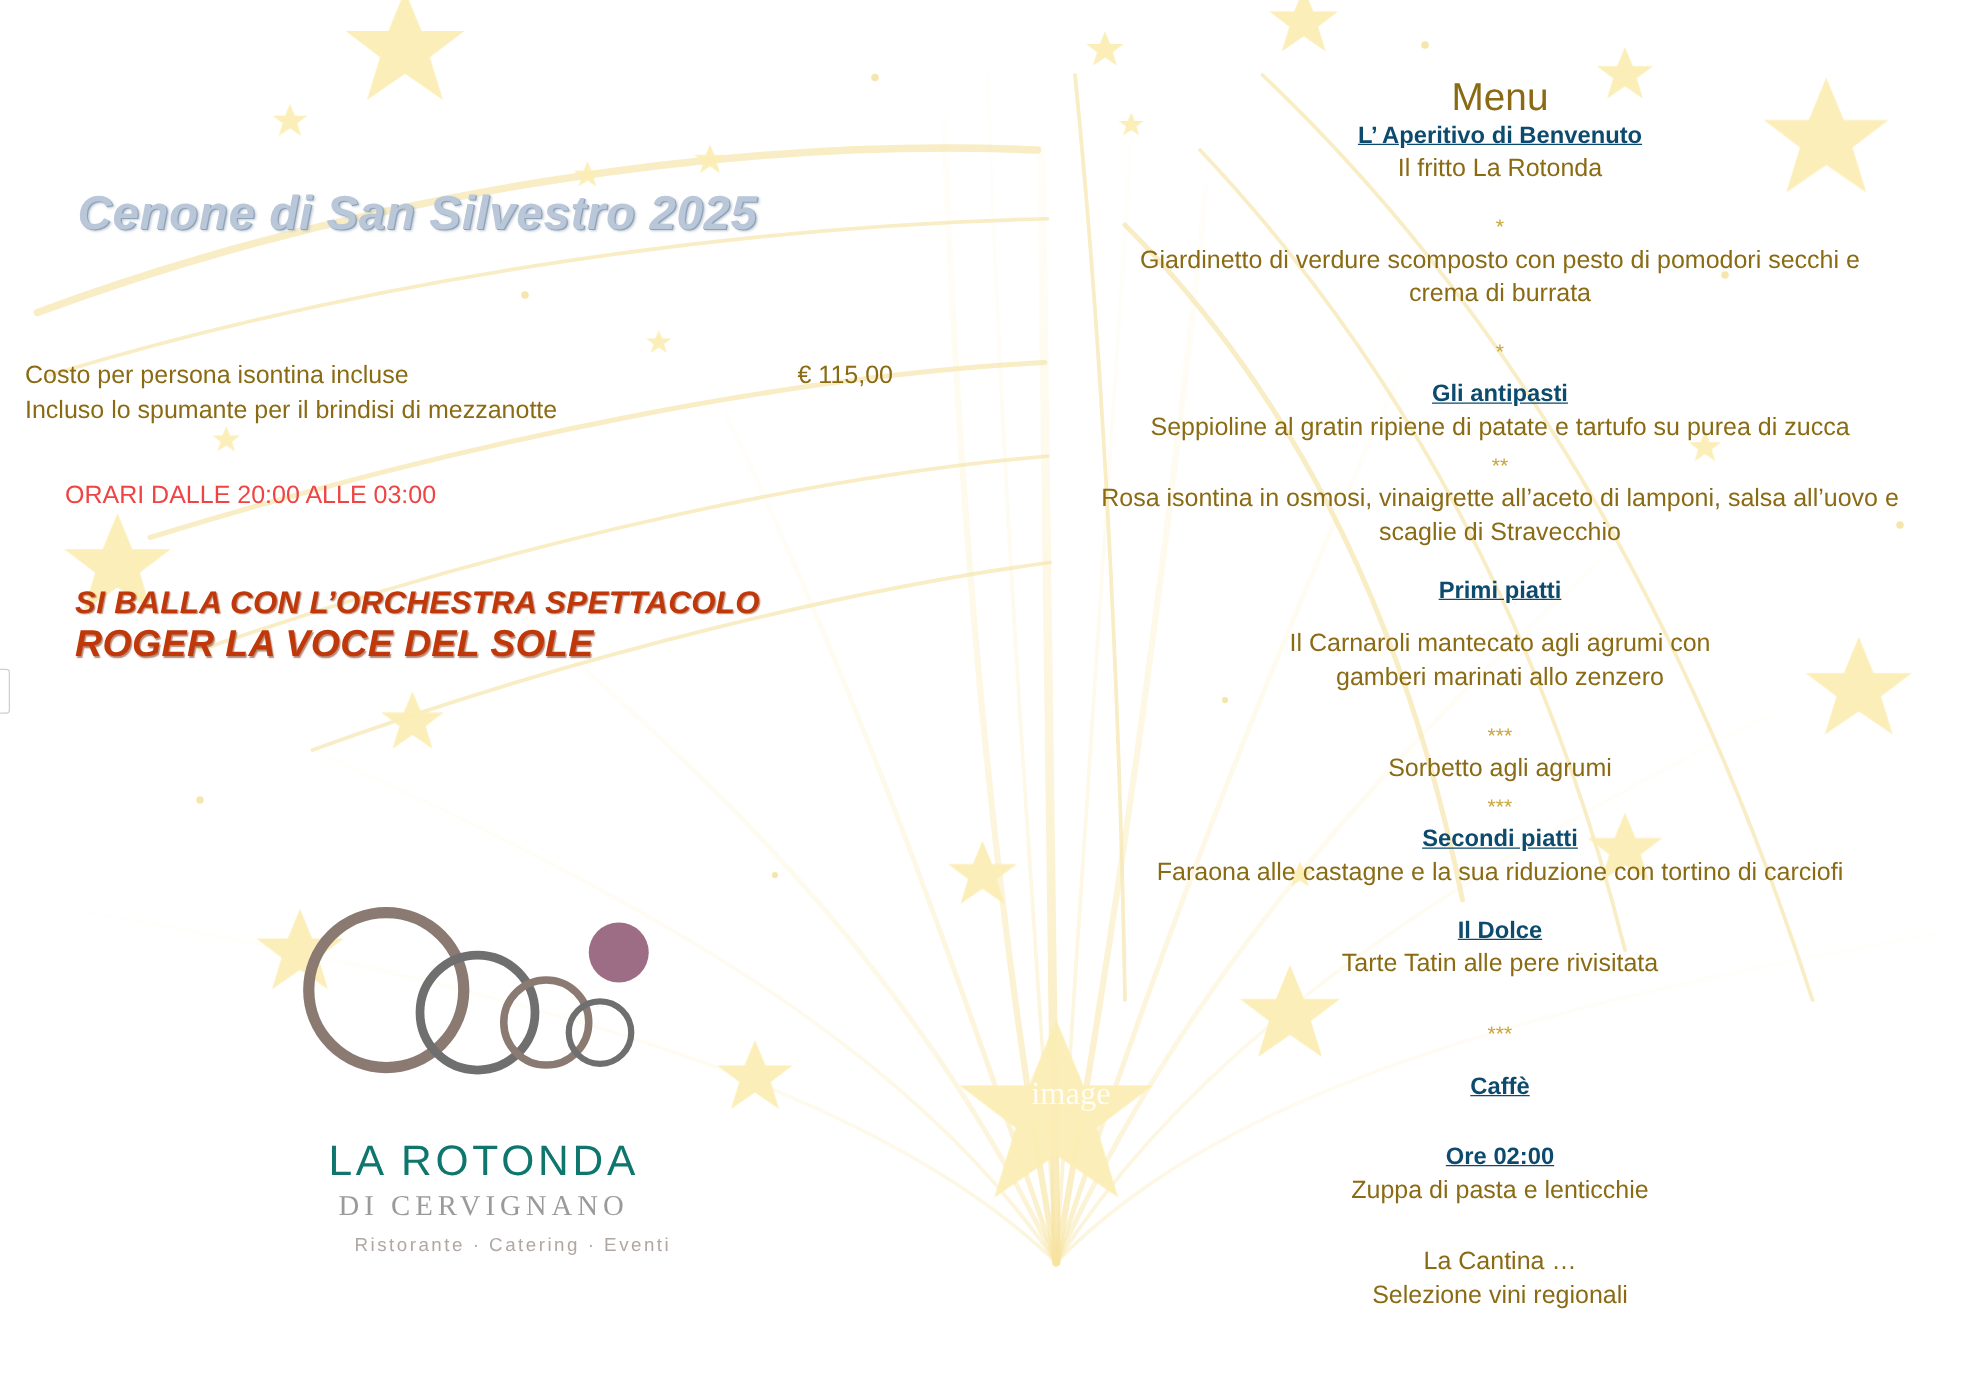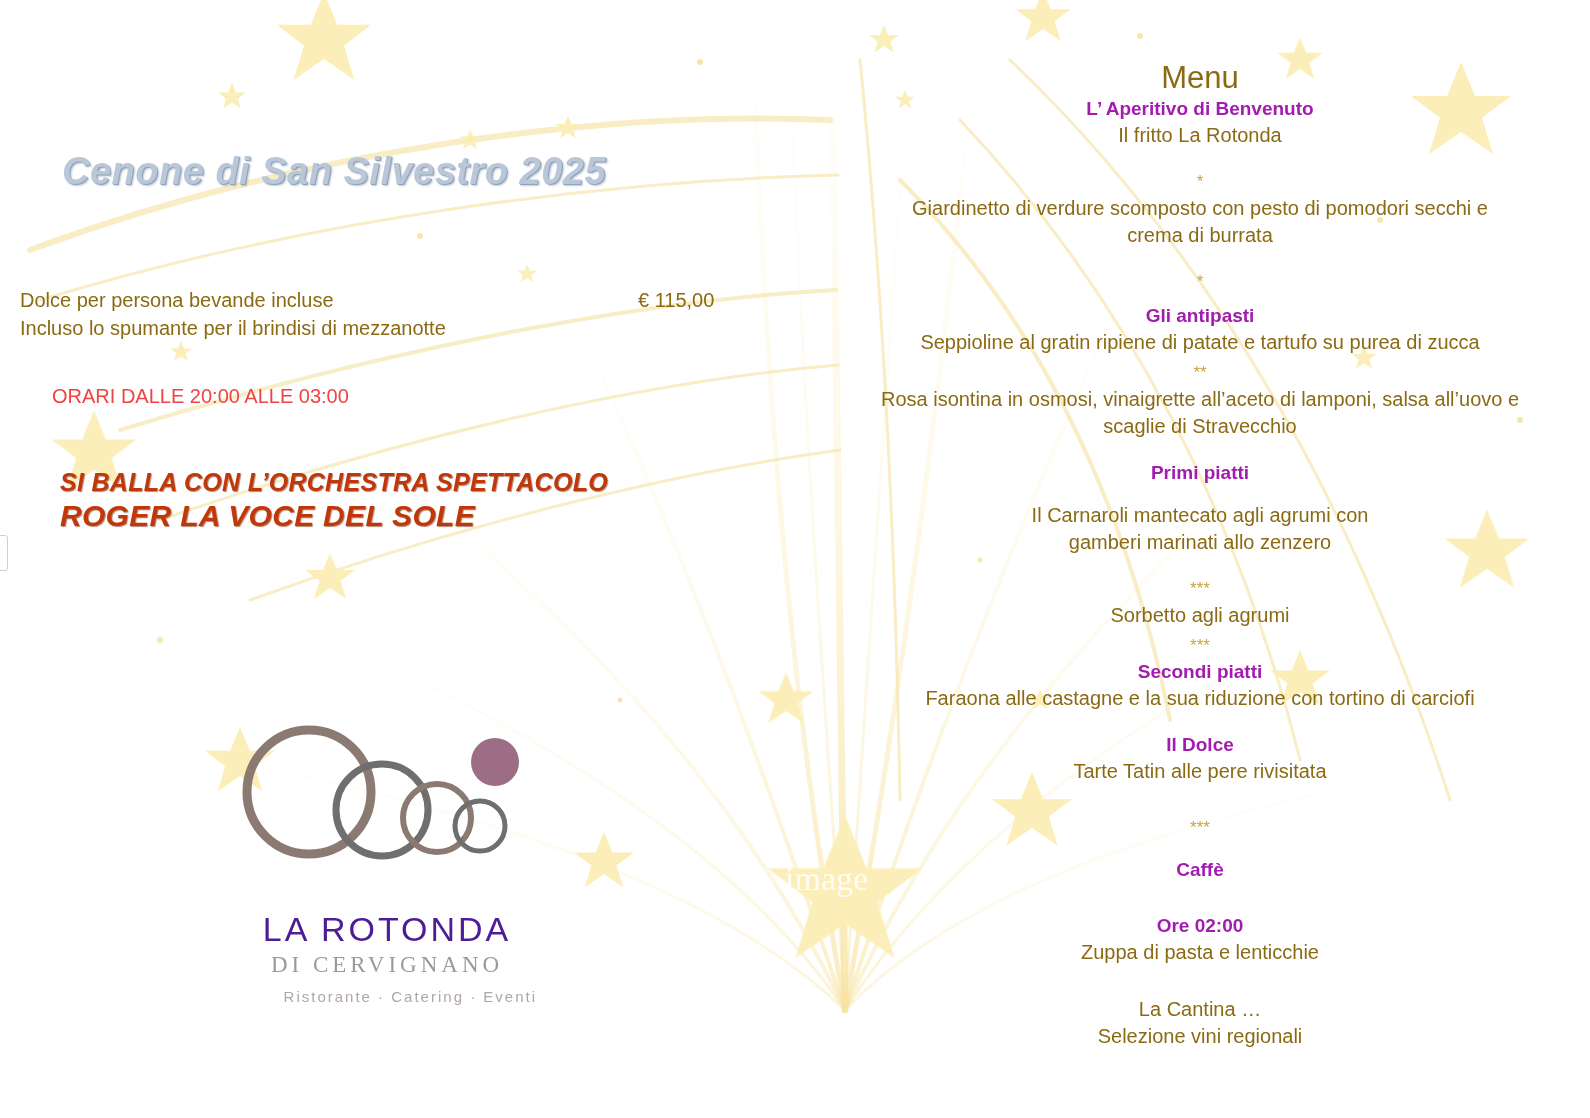--- a/index.html
+++ b/index.html
@@ -85,21 +85,21 @@
     position: absolute;
     left: 237px; top: 700px;
     width: 300px; height: 320px;
   }
   .logo-rings { position: absolute; left: 0; top: 0; }
   .logo-name {
     position: absolute;
     left: 0; top: 210px;
     width: 300px;
     text-align: center;
-    color: #4c1d95;
+    color: #0f766e;
     font-size: 34px;
     letter-spacing: 3px;
     font-weight: 300;
   }
   .logo-sub {
     position: absolute;
     left: 0; top: 252px;
     width: 300px;
     text-align: center;
     color: #9a9a9a;
@@ -126,22 +126,23 @@
     color: #8a6a13;
   }
   .menu-title {
     font-size: 31px;
     color: #8a6a13;
   }
   .sec { margin: 0 0 4px 0; }
   .sec-head {
     font-size: 19px;
     font-weight: bold;
-    color: #a21caf;
+    color: #0c4a6e;
     line-height: 26px;
+    text-decoration: underline;
   }
   .sec-line {
     font-size: 20px;
     color: #8a6a13;
     line-height: 27px;
   }
   .sep {
     font-size: 17px;
     color: #c9a63e;
     line-height: 26px;
@@ -154,22 +155,22 @@
   .edge-tab {
     position: absolute;
     left: -4px; top: 535px;
     width: 12px; height: 36px;
     background: #ffffff;
     border: 1px solid #cfcfcf;
     border-radius: 3px;
   }
   .watermark {
     position: absolute;
-    left: 785px; top: 860px;
-    font-size: 34px;
+    left: 825px; top: 860px;
+    font-size: 26px;
     color: rgba(255,255,255,0.85);
     font-family: "Liberation Serif", serif;
   }
 </style>
 </head>
 <body>
 
 <div id="poster">
 
   <svg id="fx" viewBox="0 0 1590 1118" xmlns="http://www.w3.org/2000/svg">
@@ -250,21 +251,21 @@
 
   <div class="watermark">image</div>
   <div class="edge-tab"></div>
 
   <div class="left-col">
 
     <div class="title">Cenone di San Silvestro 2025</div>
 
     <div class="info-block">
       <div class="info-row">
-        <span>Dolce per persona bevande incluse</span>
+        <span>Costo per persona isontina incluse</span>
         <span class="price">€  115,00</span>
       </div>
       <div class="info-row">Incluso lo spumante per il brindisi di mezzanotte</div>
     </div>
 
     <div class="hours">ORARI DALLE 20:00 ALLE 03:00</div>
 
     <div class="orchestra">
       <div class="l1">SI  BALLA CON L’ORCHESTRA SPETTACOLO</div>
       <div class="l2">ROGER LA VOCE DEL SOLE</div>

